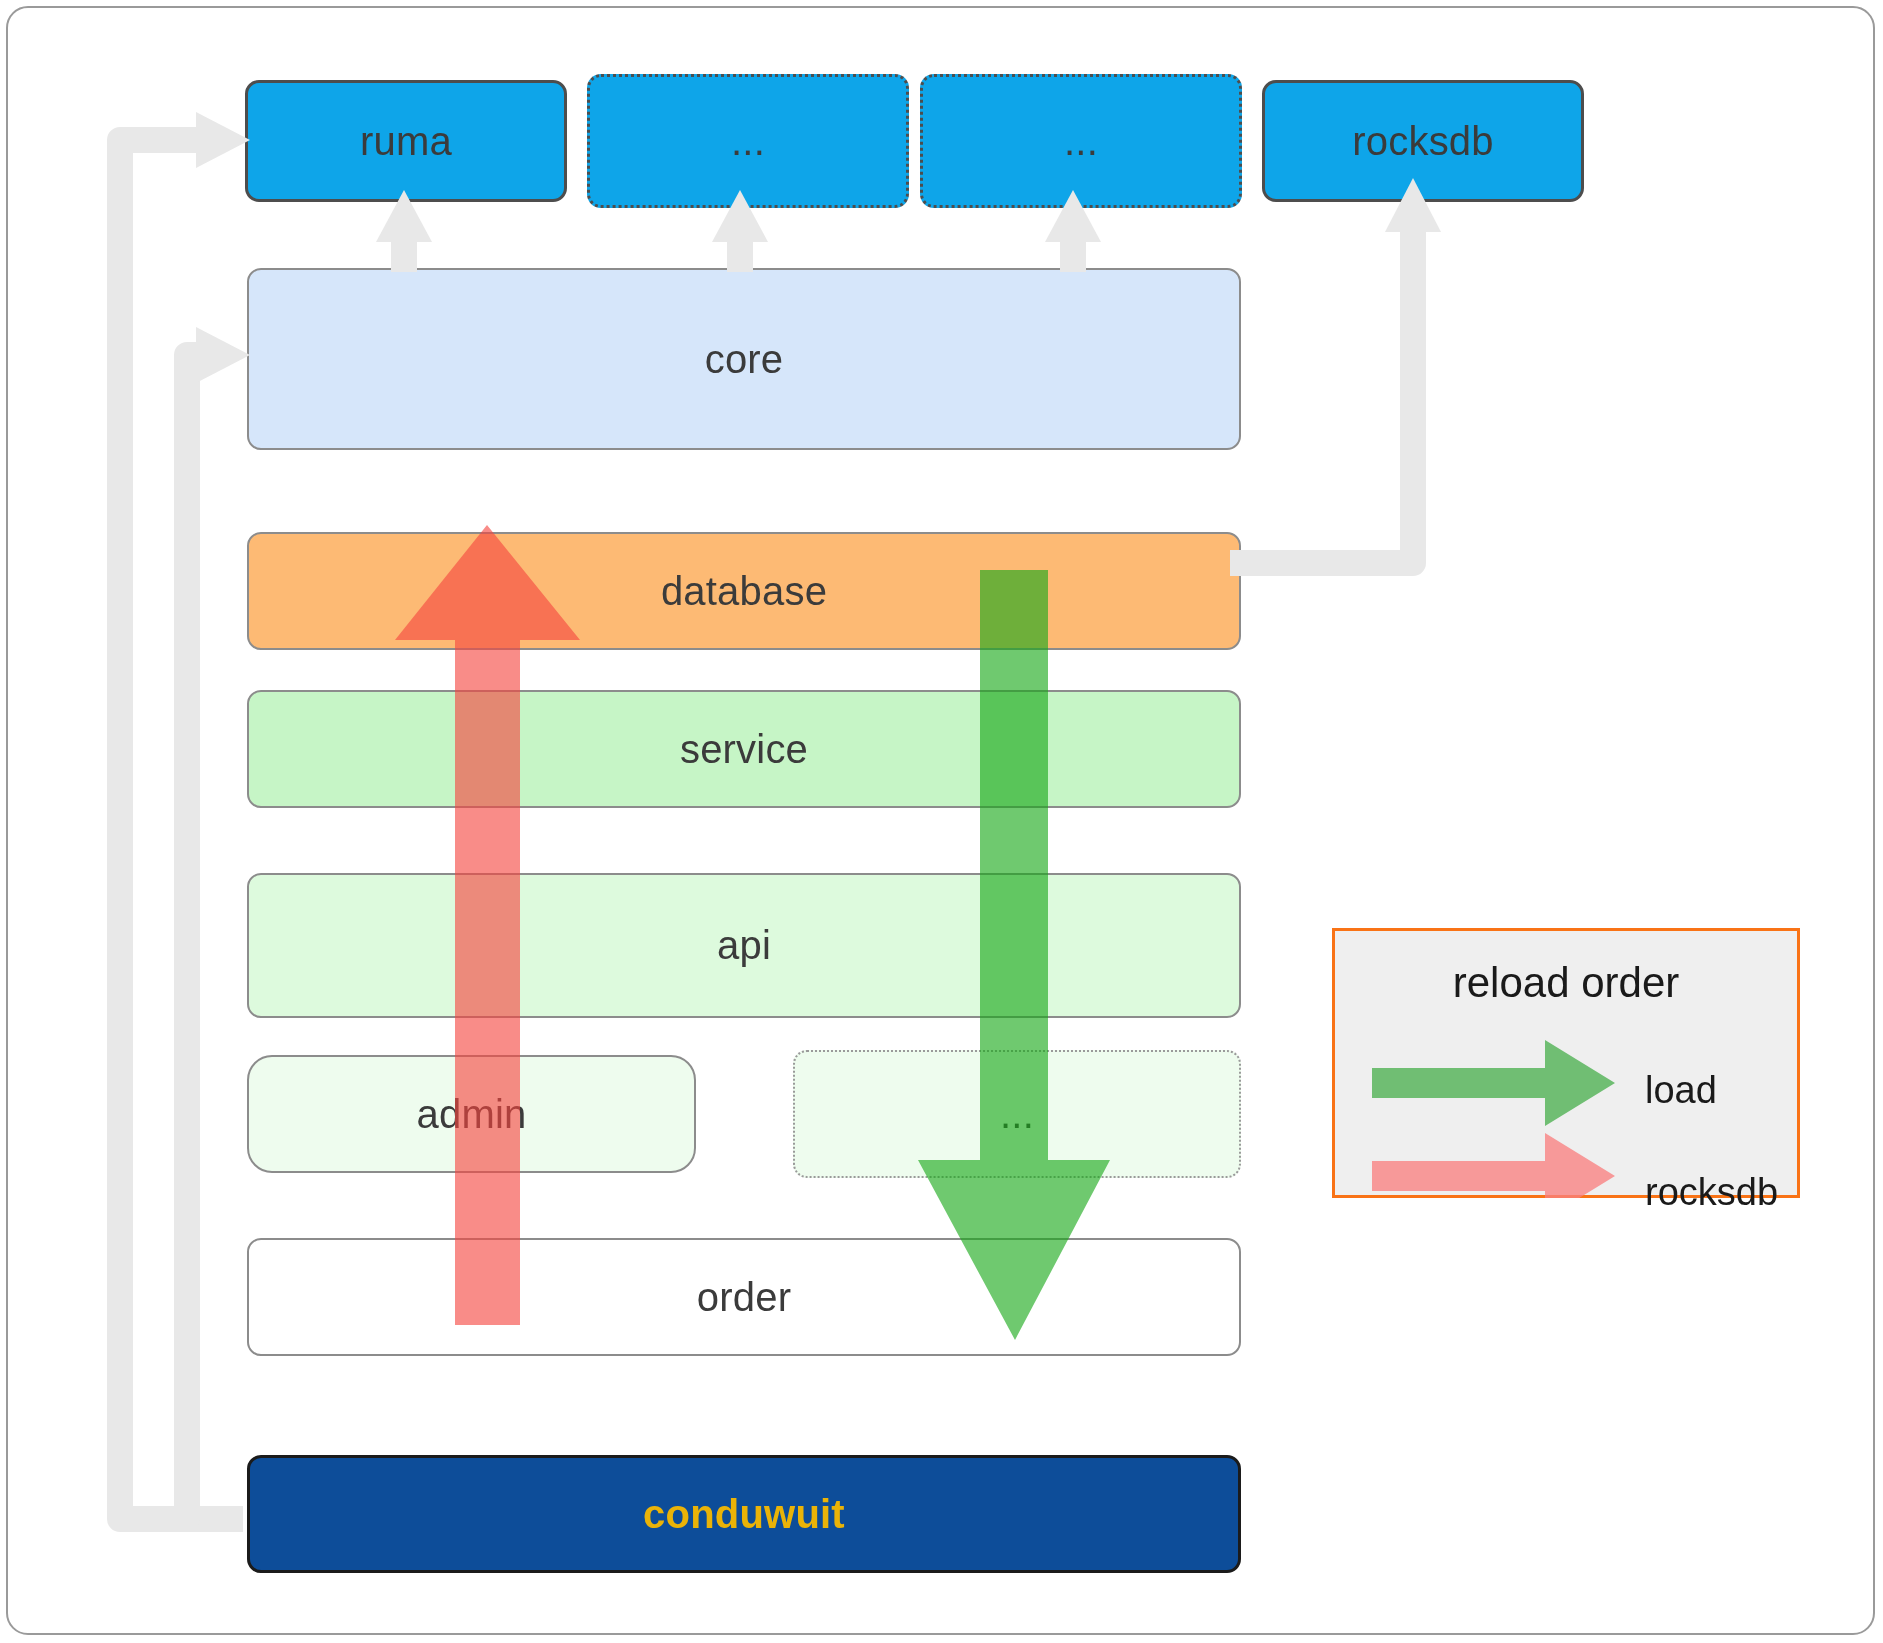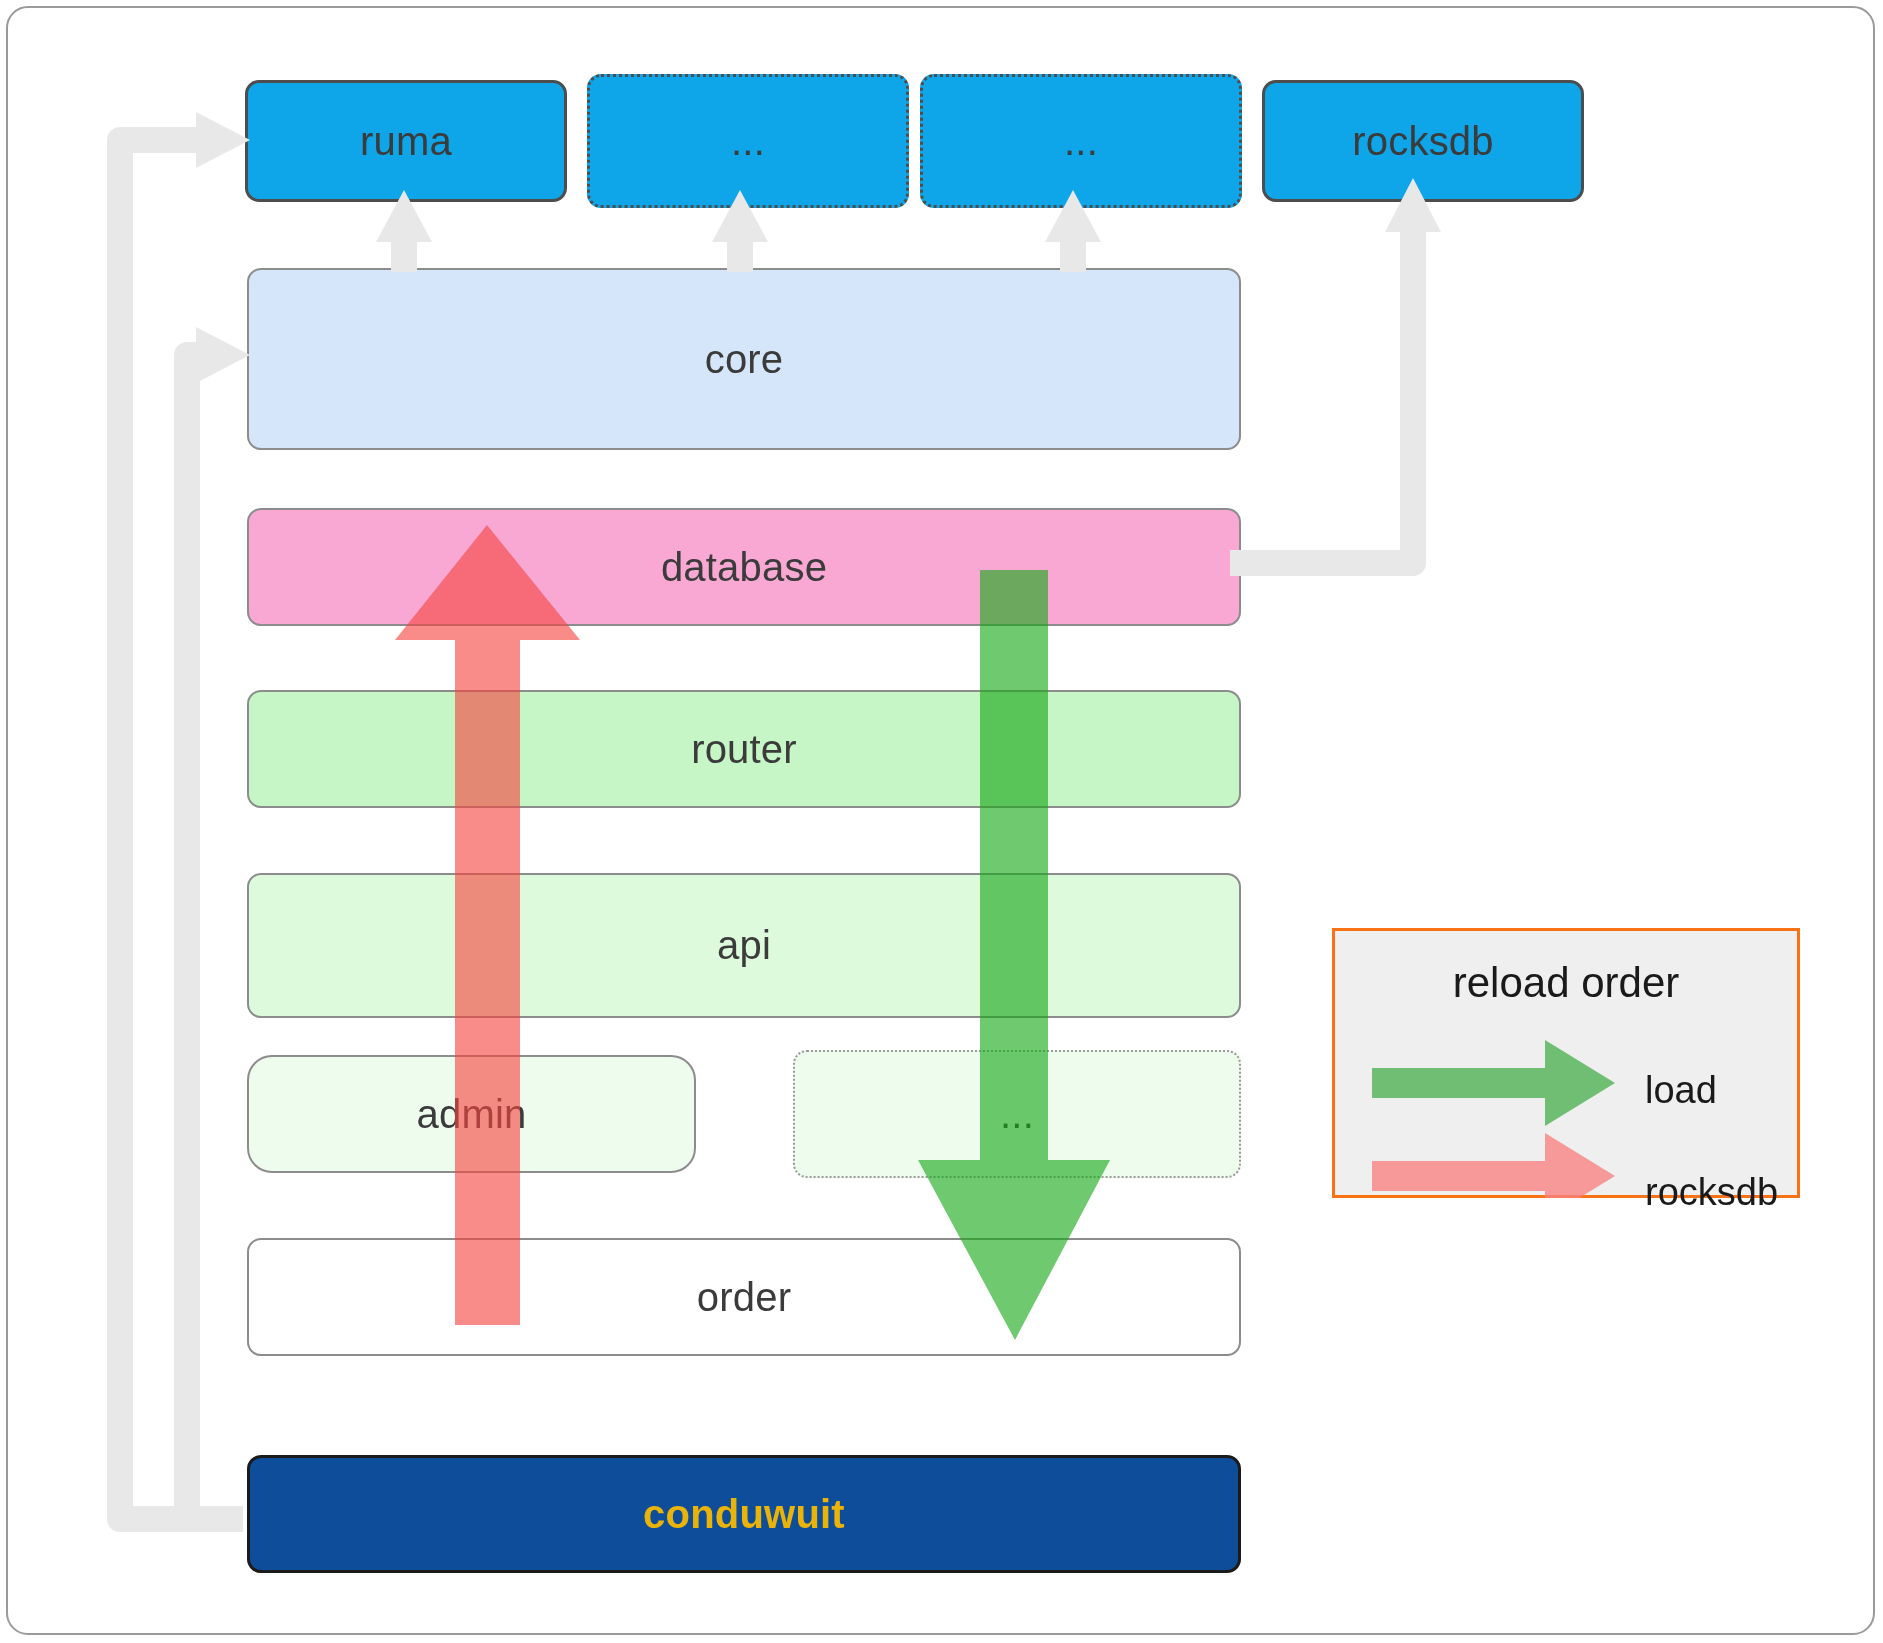--- a/index.html
+++ b/index.html
@@ -43,21 +43,21 @@
   }
   .node .lbl { pointer-events: none; }
 
   .solid-dark { border: 3px solid #4d4d4d; }
   .solid-gray { border: 2px solid #8c8c8c; }
   .dotted-dark { border: 3px dotted #4d4d4d; }
   .dotted-gray { border: 2px dotted #9a9a9a; }
 
   .peach { background: #0ea5e9; }
   .blue  { background: #d6e6fa; }
-  .green1{ background: #f9a8d4; }
+  .green1{ background: #fdba74; margin-top: 24px; }
   .green2{ background: #c6f5c6; }
   .green3{ background: #ddfadd; }
   .green4{ background: #eefcee; }
   .white { background: #ffffff; }
   .navy  { background: #0d4d99; color:#eab308; font-weight:700; border:3px solid #1b1b1b; }
 
   
   .layer {
     position: absolute;
     left: 0; top: 0;
@@ -158,21 +158,21 @@
 
   <div class="node blue solid-gray" style="left:247px; top:268px; width:994px; height:182px;">
     <span class="lbl">core</span>
   </div>
 
   <div class="node green1 solid-gray" style="left:247px; top:508px; width:994px; height:118px;">
     <span class="lbl">database</span>
   </div>
 
   <div class="node green2 solid-gray" style="left:247px; top:690px; width:994px; height:118px;">
-    <span class="lbl">router</span>
+    <span class="lbl">service</span>
   </div>
 
   <div class="node green3 solid-gray" style="left:247px; top:873px; width:994px; height:145px;justify-content:center;">
     <span class="lbl">api</span>
   </div>
 
   <div class="node green4 solid-gray" style="left:247px; top:1055px; width:449px; height:118px;border-radius:25px;">
     <span class="lbl">admin</span>
   </div>
 

